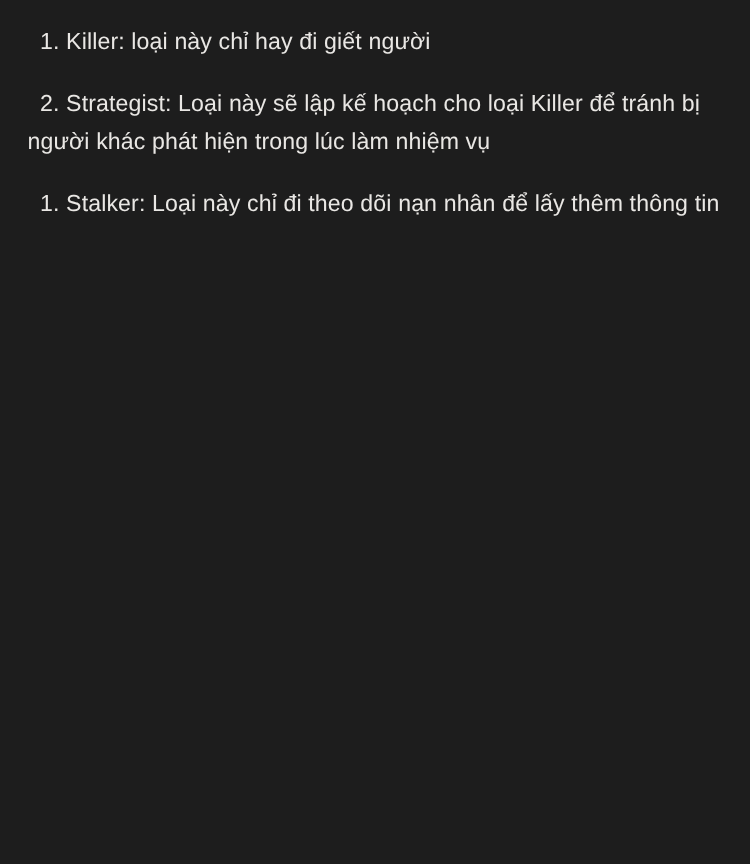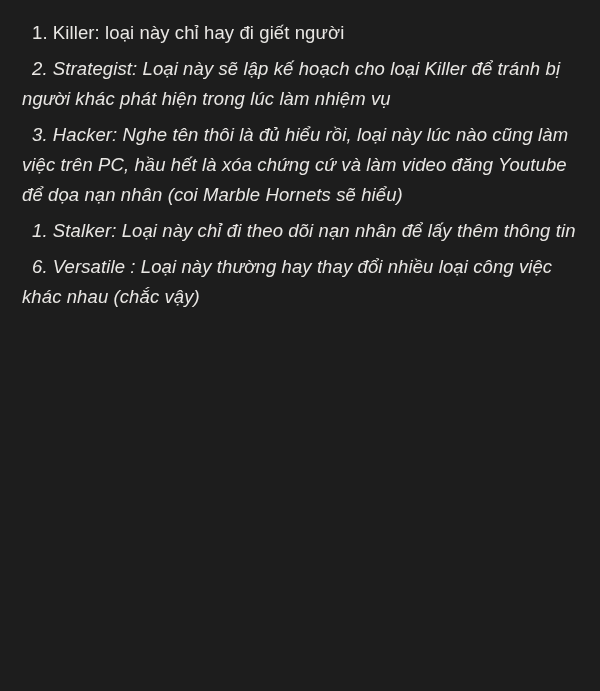--- a/index.html
+++ b/index.html
@@ -24,36 +24,33 @@
   }
   .entry {
     font-size: 18.5px;
     line-height: 1.62;
     color: #e9e7e4;
     letter-spacing: 0.1px;
     text-indent: 10px;
     margin: 0;
   }
   .entry + .entry {
-    margin-top: 6px;
-    font-style: italic;
+    margin-top: 20px;
   }
   .gap-large {
     margin-top: 46px;
   }
 </style>
 </head>
 <body>
 
 <div id="page">
 
   <p class="entry">1. Killer:  loại này chỉ hay đi giết người</p>
 
   <p class="entry gap-large">2. Strategist: Loại này sẽ lập kế hoạch cho loại Killer để tránh bị người khác phát hiện trong lúc làm nhiệm vụ</p>
 
-  <p class="entry">3. Hacker: Nghe tên thôi là đủ hiểu rồi, loại này lúc nào cũng làm việc trên PC, hầu hết là xóa chứng cứ và làm video đăng Youtube để dọa nạn nhân (coi Marble Hornets sẽ hiểu)</p>
 
   <p class="entry">1. Stalker: Loại này chỉ đi theo dõi nạn nhân để lấy thêm thông tin</p>
 
 
-  <p class="entry">6. Versatile : Loại này thường hay thay đổi nhiều loại công việc khác nhau (chắc vậy)</p>
 
 </div>
 
 </body></html>

